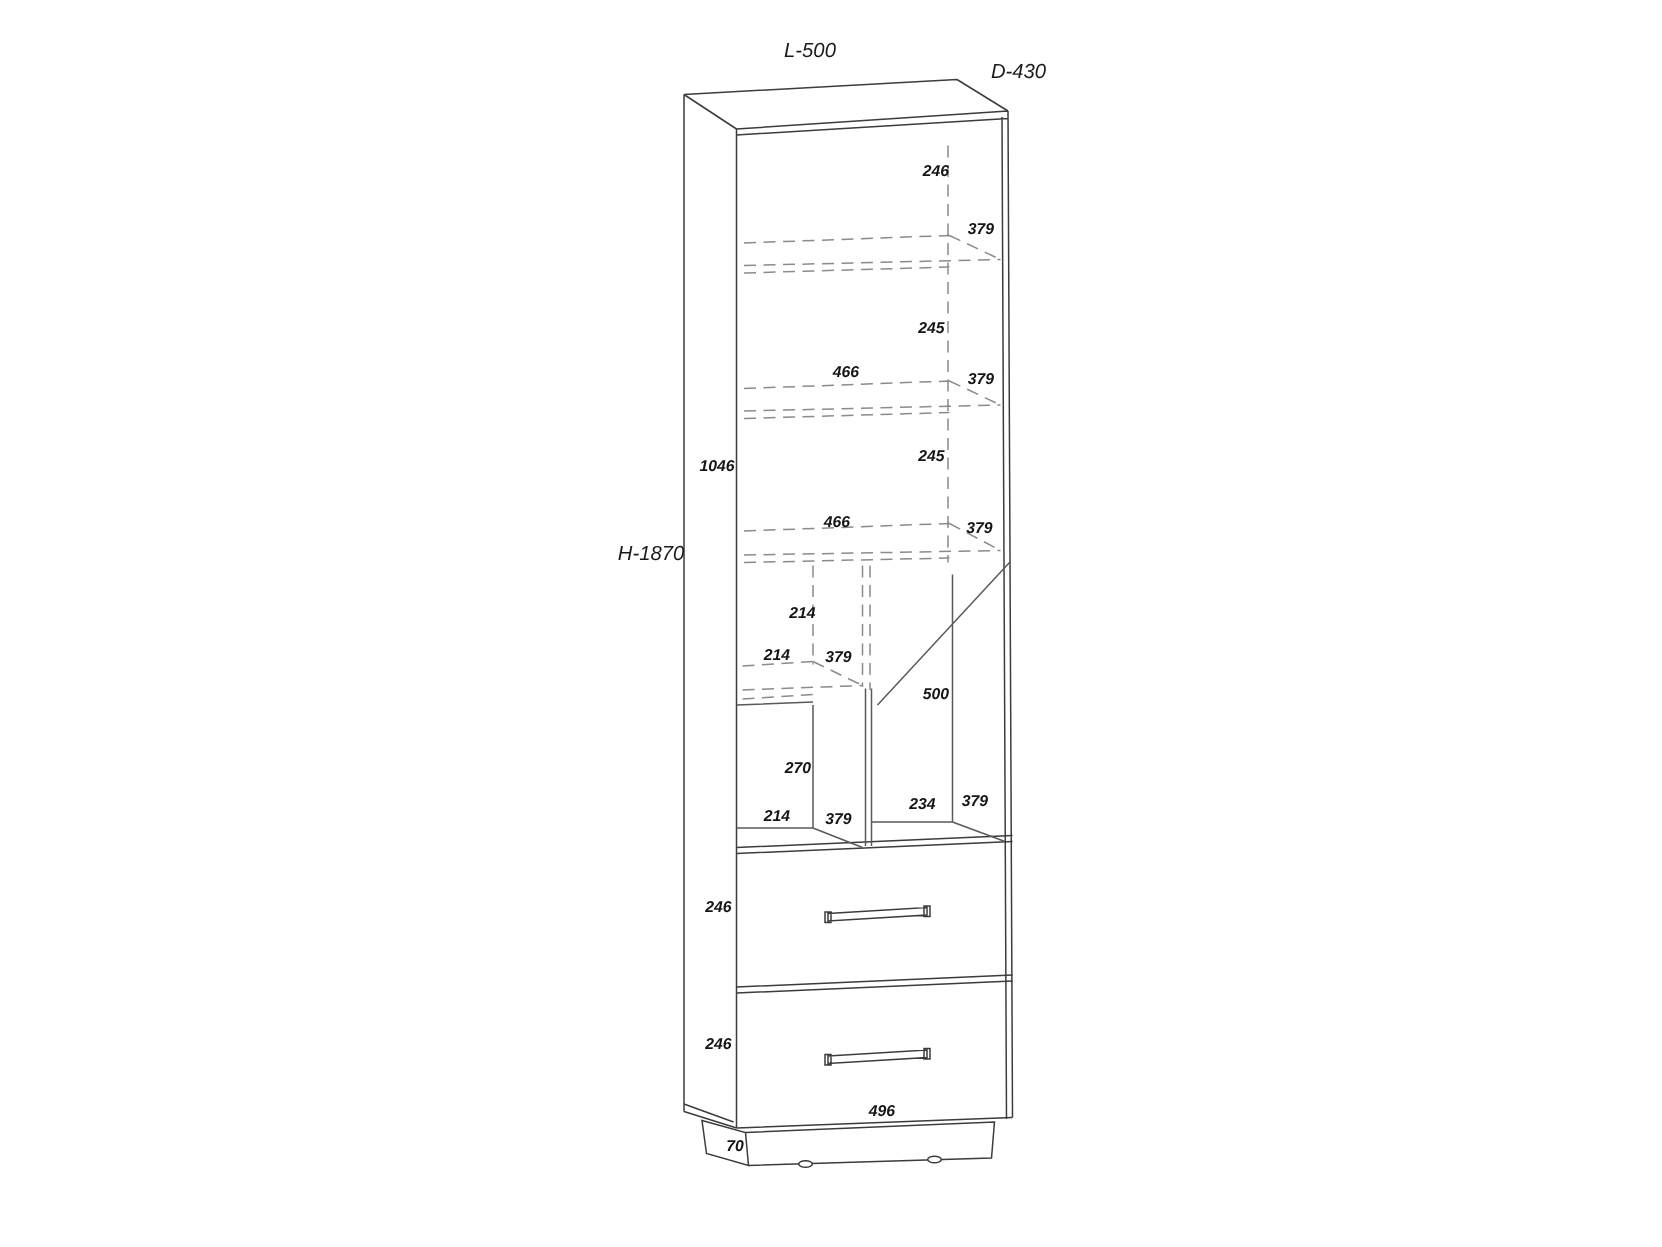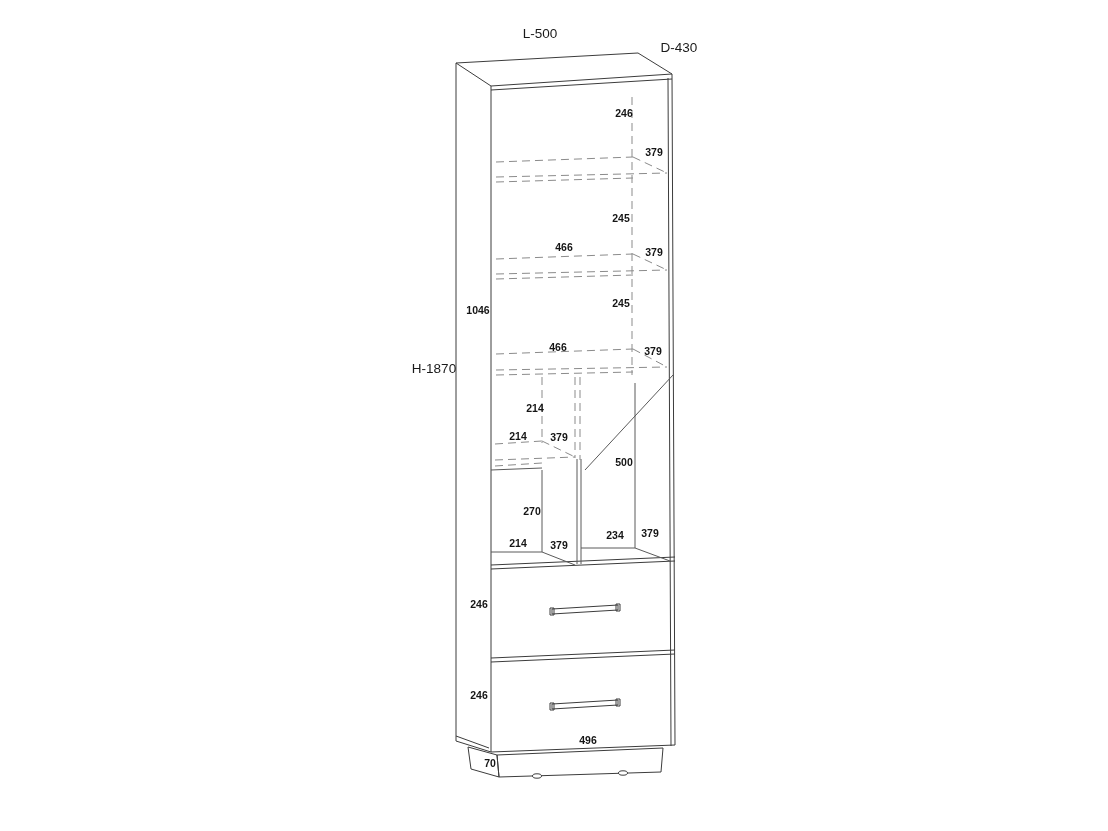--- a/index.html
+++ b/index.html
@@ -1,17 +1,17 @@
 <!DOCTYPE html>
 <html><head>
 <meta charset="utf-8">
 <style>
   html,body{margin:0;padding:0;background:#ffffff;}
   body{width:1108px;height:831px;font-family:"Liberation Sans",sans-serif;position:relative;overflow:hidden;}
-  .drawing-wrap{position:absolute;left:0;top:0;width:1108px;height:831px;}
+  .drawing-wrap{position:absolute;left:0;top:0;width:1108px;height:831px;font-style:italic;}
   svg{display:block;}
   .solid{stroke:#3c3c3c;stroke-width:1;fill:none;}
   .solid-light{stroke:#5a5a5a;stroke-width:1;fill:none;}
   .dashed{stroke:#8b8b8b;stroke-width:1;fill:none;stroke-dasharray:8 5;}
   .dim{font-size:10.5px;font-weight:bold;fill:#151515;text-anchor:middle;}
   .dim-big{font-size:13.5px;font-weight:400;fill:#1a1a1a;text-anchor:middle;}
   .foot{fill:#ffffff;stroke:#3c3c3c;stroke-width:1;}
 </style>
 </head>
 <body>

